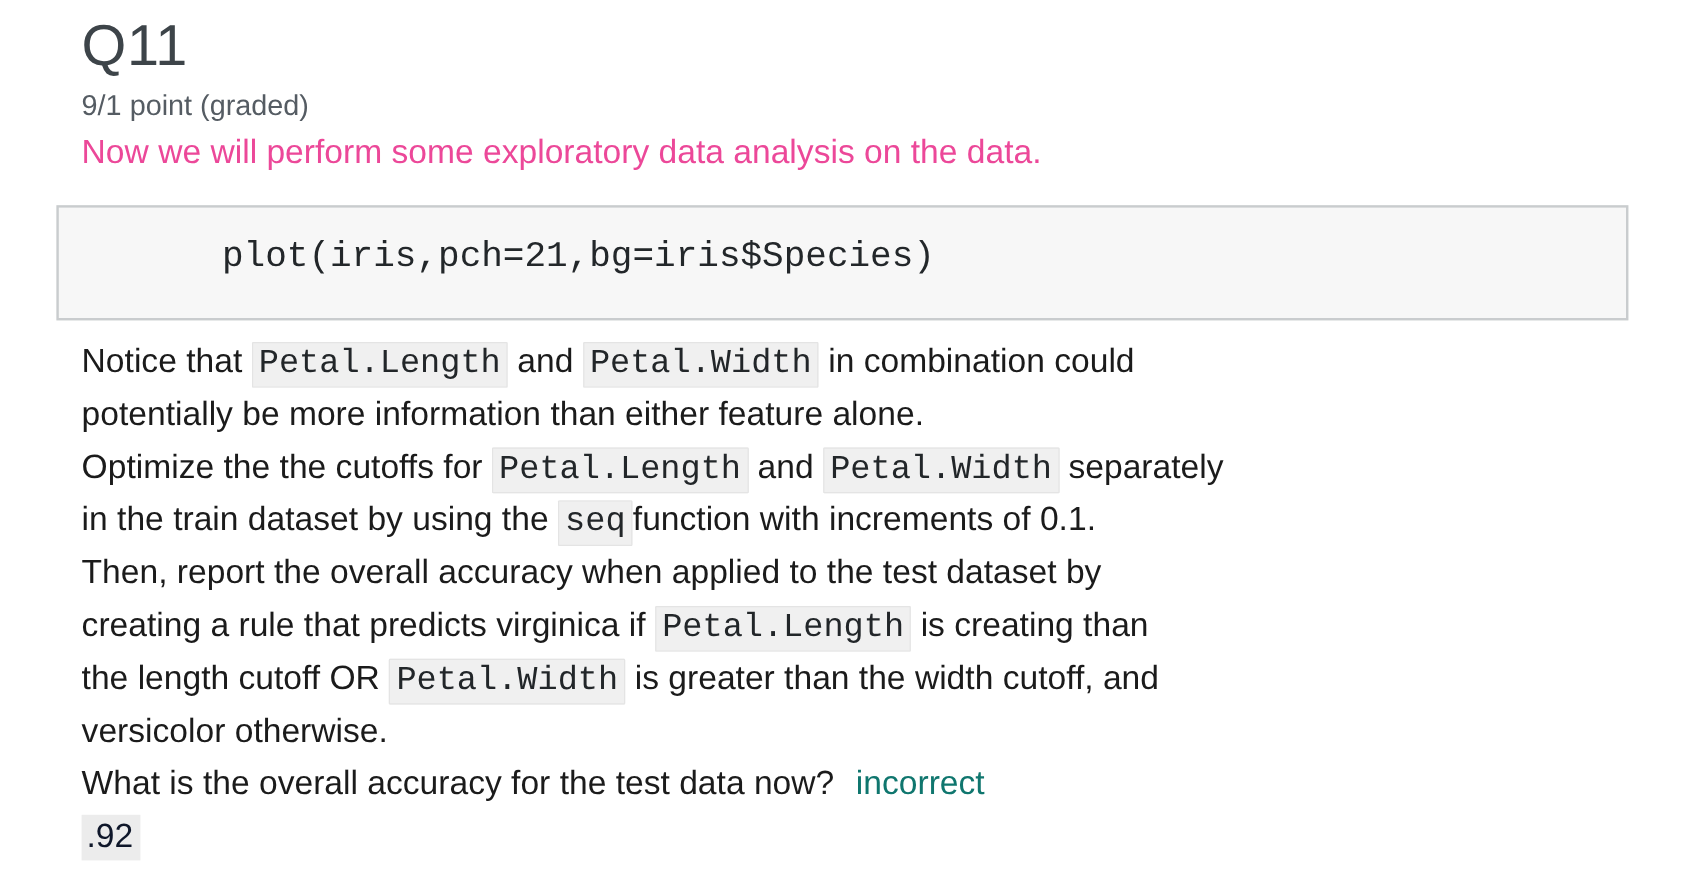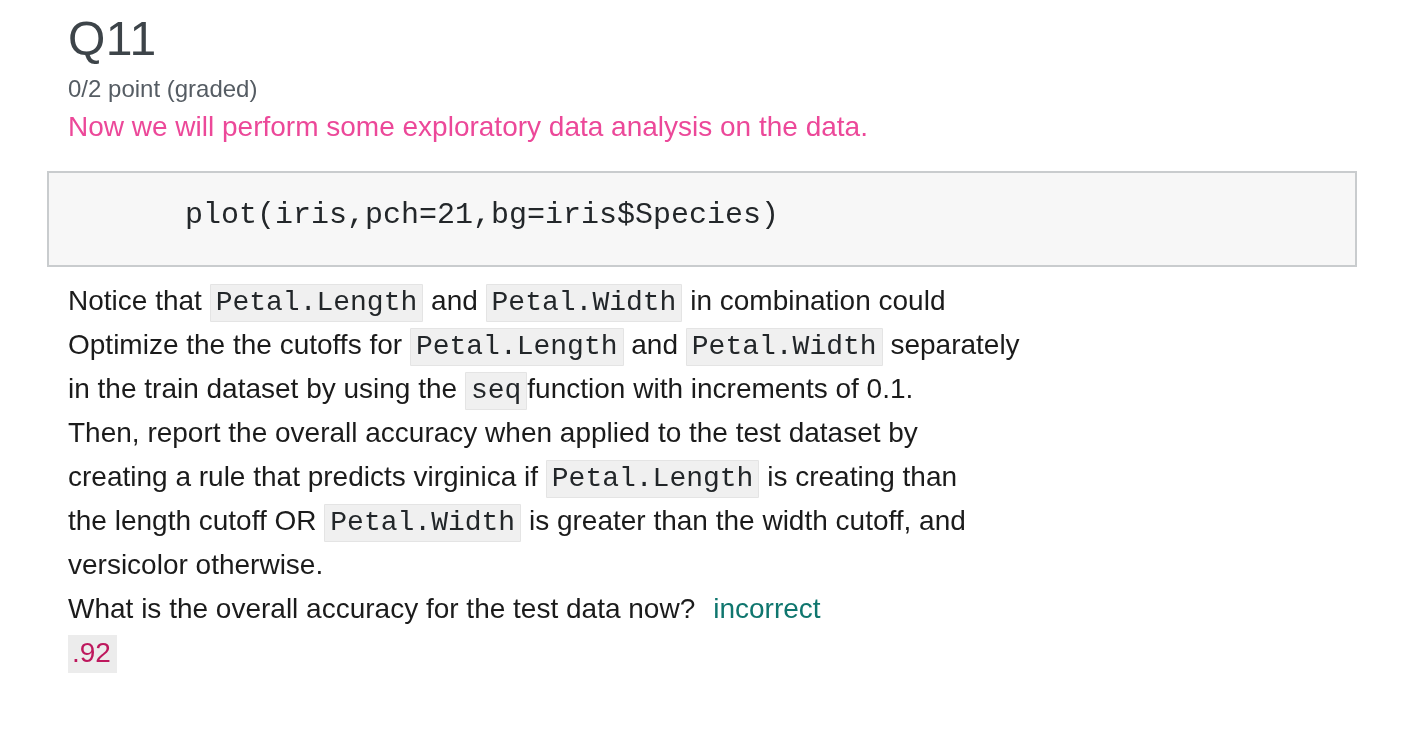--- a/index.html
+++ b/index.html
@@ -93,52 +93,53 @@
     border: 1px solid #e4e4e4;
     padding: 2px 5px 3px 5px;
     border-radius: 1px;
     line-height: 1;
     white-space: pre;
   }
   .answer {
     display: inline-block;
     background: #ececec;
     padding: 0px 6px 2px 4px;
-    color: #be185d;
+    color: #0f172a;
     font-size: 28px;
     line-height: 1.3;
   }
   .status {
     color: #0f766e;
   }
   .sp {
     display: inline-block;
     width: 9px;
   }
 </style>
 </head>
 <body>
 
 <div class="page">
   <div class="content">
 
     <h1 class="q-title">Q11</h1>
 
-    <div class="q-points">0/2 point (graded)</div>
+    <div class="q-points">9/1 point (graded)</div>
 
     <div class="intro">Now we will perform some exploratory data analysis on the data.</div>
 
     <div class="code-block">
       <pre>plot(iris,pch=21,bg=iris$Species)</pre>
     </div>
 
     <div class="body-text">
 
       <span class="ln"><span>Notice that </span><code class="chip">Petal.Length</code><span> and </span><code class="chip">Petal.Width</code><span> in combination could</span></span>
 
+      <span class="ln">potentially be more information than either feature alone.</span>
 
       <span class="ln"><span>Optimize the the cutoffs for </span><code class="chip">Petal.Length</code><span> and </span><code class="chip">Petal.Width</code><span> separately</span></span>
 
       <span class="ln"><span>in the train dataset by using the </span><code class="chip">seq</code><span>function with increments of 0.1.</span></span>
 
       <span class="ln">Then, report the overall accuracy when applied to the test dataset by</span>
 
       <span class="ln"><span>creating a rule that predicts virginica if </span><code class="chip">Petal.Length</code><span> is creating than</span></span>
 
       <span class="ln"><span>the length cutoff OR </span><code class="chip">Petal.Width</code><span> is greater than the width cutoff, and</span></span>

